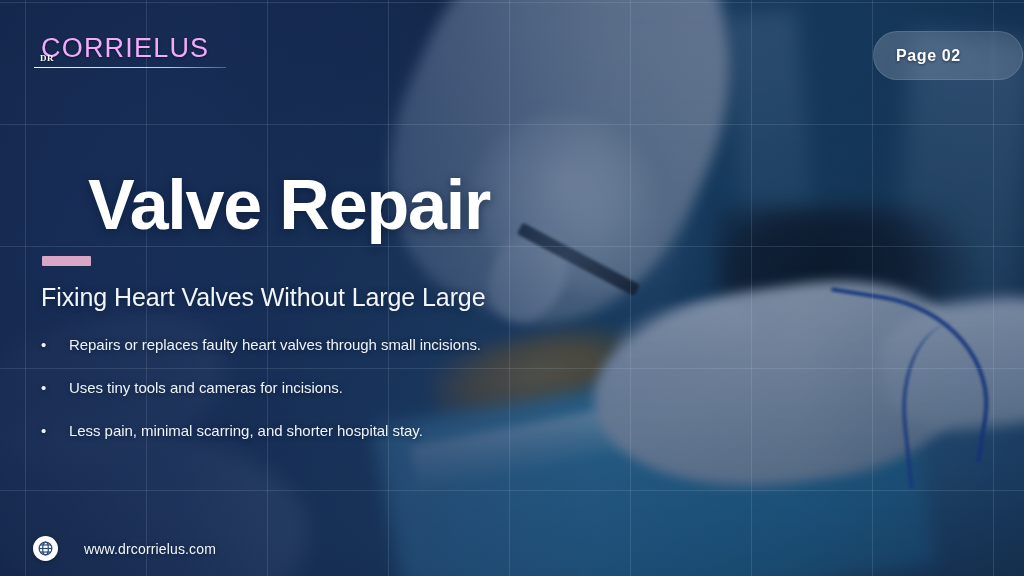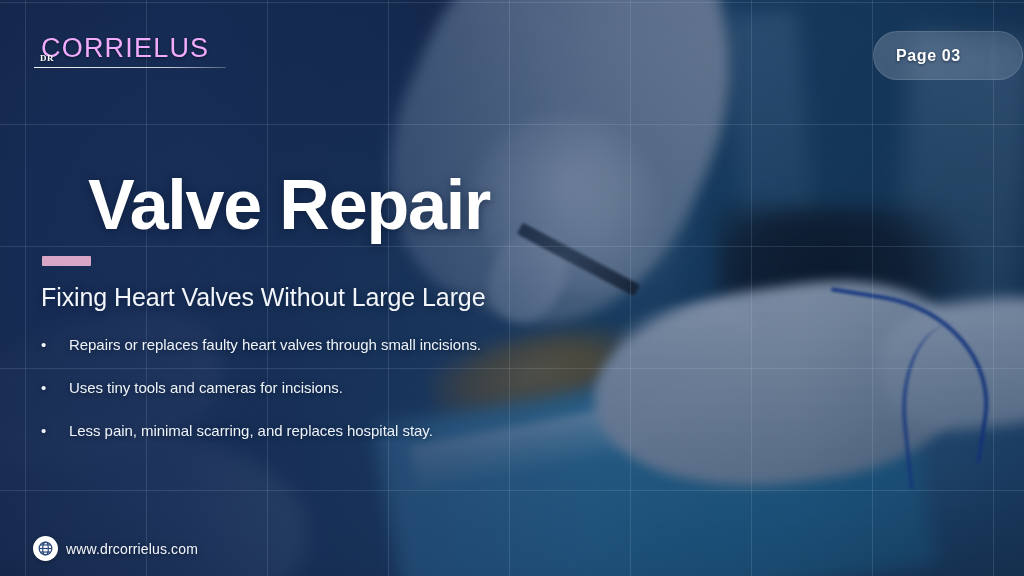--- a/index.html
+++ b/index.html
@@ -219,21 +219,21 @@
     display:flex; align-items:flex-start; margin-bottom:22px;
     font-size:15px; line-height:21px; color:#eef3f8; font-weight:400;
     text-shadow:0 1px 5px rgba(8,20,45,.6);
   }
   .bullet .dot { width:15px; flex:0 0 15px; font-size:15px; line-height:21px; }
   .bullet .txt { letter-spacing:-.05px;margin-left:13px; }
 
   
   .footer {
     position:absolute; left:33px; top:536px;
-    display:flex; align-items:center; gap:8px;
+    display:flex; align-items:center; gap:26px;
   }
   .globe {
     width:25px; height:25px; border-radius:50%;
     background:#ffffff; display:flex; align-items:center; justify-content:center;
     box-shadow:0 1px 4px rgba(0,0,0,.3);
   }
   .footer-url {
     color:#f4f7fa; font-size:14px; letter-spacing:.15px;
     text-shadow:0 1px 4px rgba(8,20,45,.6);
   }
@@ -274,39 +274,39 @@
 
   <div class="logo">
     <div class="logo-row">
       <span class="logo-dr">DR</span>
       <span class="logo-name">CORRIELUS</span>
     </div>
     <div class="logo-rule"></div>
   </div>
 
   <div class="page-badge">
-    <span>Page 03</span>
+    <span>Page 02</span>
   </div>
 
   <h1 class="title">Valve Repair</h1>
   <div class="accent-bar"></div>
   <h2 class="subtitle">Fixing Heart Valves Without Large Large</h2>
 
   <div class="bullets">
     <div class="bullet">
       <span class="dot">•</span>
       <span class="txt">Repairs or replaces faulty heart valves through small incisions.</span>
     </div>
     <div class="bullet">
       <span class="dot">•</span>
       <span class="txt">Uses tiny tools and cameras for incisions.</span>
     </div>
     <div class="bullet">
       <span class="dot">•</span>
-      <span class="txt">Less pain, minimal scarring, and replaces hospital stay.</span>
+      <span class="txt">Less pain, minimal scarring, and shorter hospital stay.</span>
     </div>
   </div>
 
   <div class="footer">
     <span class="globe">
       <svg width="17" height="17" viewBox="0 0 24 24" fill="none" stroke="#2a4a7a" stroke-width="1.7">
         <circle cx="12" cy="12" r="9"></circle>
         <ellipse cx="12" cy="12" rx="4" ry="9"></ellipse>
         <line x1="3" y1="12" x2="21" y2="12"></line>
         <line x1="4.6" y1="7" x2="19.4" y2="7"></line>

